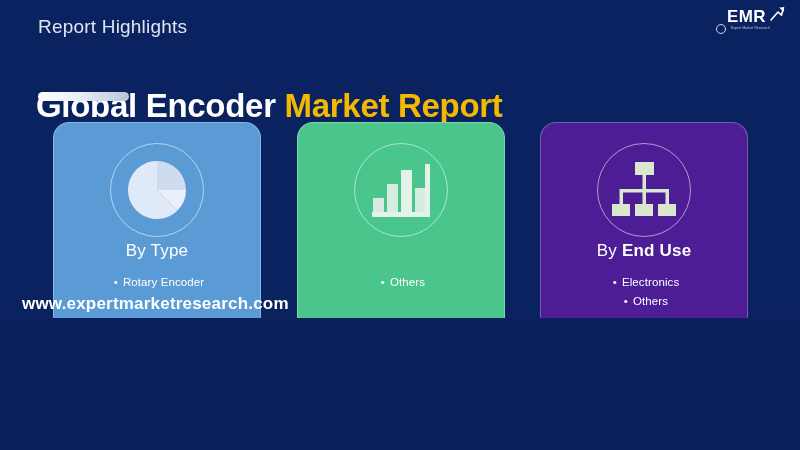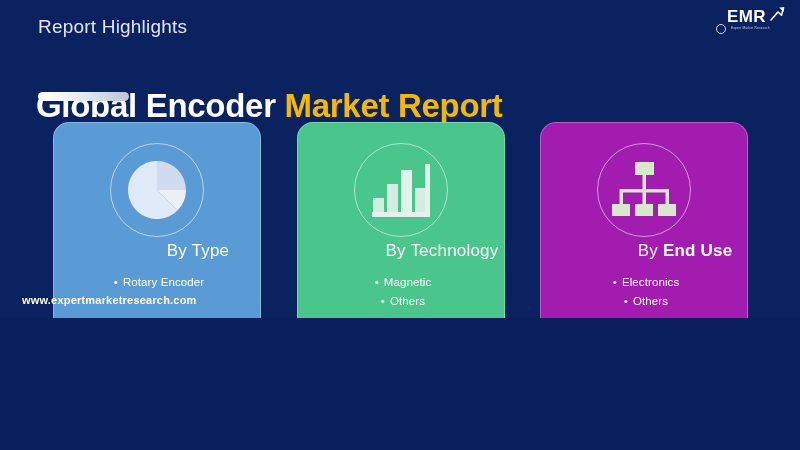--- a/index.html
+++ b/index.html
@@ -107,21 +107,21 @@
     position: absolute;
     top: 122px;
     width: 208px;
     height: 263px;
     border-radius: 16px;
     border: 1px solid rgba(255,255,255,0.28);
     box-sizing: border-box;
   }
   .card-1 { left: 53px;  background: #5b9bd5; }
   .card-2 { left: 297px; background: #4ac58c; }
-  .card-3 { left: 540px; background: #a21caf; }
+  .card-3 { left: 540px; background: #4c1d95; }
 
   .icon-circle {
     position: absolute;
     left: 50%;
     transform: translateX(-50%);
     top: 20px;
     width: 94px;
     height: 94px;
     border-radius: 50%;
     border: 1.3px solid rgba(255,255,255,0.55);
@@ -136,21 +136,20 @@
 
   .card-title {
     position: absolute;
     top: 118px;
     width: 100%;
     text-align: center;
     font-size: 17px;
     color: #ffffff;
     font-weight: 400;
     letter-spacing: 0.2px;
-    padding-left: 41px;
   }
   .card-title b { font-weight: bold; }
 
   .bullets {
     position: absolute;
     top: 148px;
     width: 100%;
     padding: 0;
     margin: 2px;
     list-style: none;
@@ -174,22 +173,22 @@
     top: 334px;
     width: 676px;
     height: 45px;
   }
   .arrow-band svg { display: block; }
 
   
   .footer-url {
     position: absolute;
     left: 22px;
-    bottom: 12px;
-    font-size: 11px;
+    bottom: 4px;
+    font-size: 17px;
     font-weight: bold;
     color: #ffffff;
     letter-spacing: 0.2px;
   }
 </style>
 </head>
 <body>
 
 <div class="slide">
 
@@ -228,23 +227,21 @@
     <div class="card card-2">
       <div class="icon-circle">
         <svg width="64" height="60" viewBox="0 0 64 60">
           <rect x="4" y="38" width="11" height="14" fill="#d6ece0"></rect>
           <rect x="18" y="24" width="11" height="28" fill="#d6ece0"></rect>
           <rect x="32" y="10" width="11" height="42" fill="#e4f3ea"></rect>
           <rect x="46" y="28" width="11" height="24" fill="#d6ece0"></rect>
           <path d="M56 4 L61 4 L61 57 L3 57 L3 52 L56 52 Z" fill="#e4f3ea"></path>
         </svg>
       </div>
-      <div class="card-title"><span>By Technology</span><b></b></div>
       <ul class="bullets">
-        <li><span class="dot">•</span><span>Magnetic</span></li>
         <li><span class="dot">•</span><span>Others</span></li>
       </ul>
     </div>
 
     <div class="card card-3">
       <div class="icon-circle">
         <svg width="66" height="60" viewBox="0 0 66 60">
           <rect x="24" y="2" width="19" height="13" fill="#d9e8cc"></rect>
           <rect x="1" y="44" width="18" height="12" fill="#d9e8cc"></rect>
           <rect x="24" y="44" width="18" height="12" fill="#d9e8cc"></rect>

